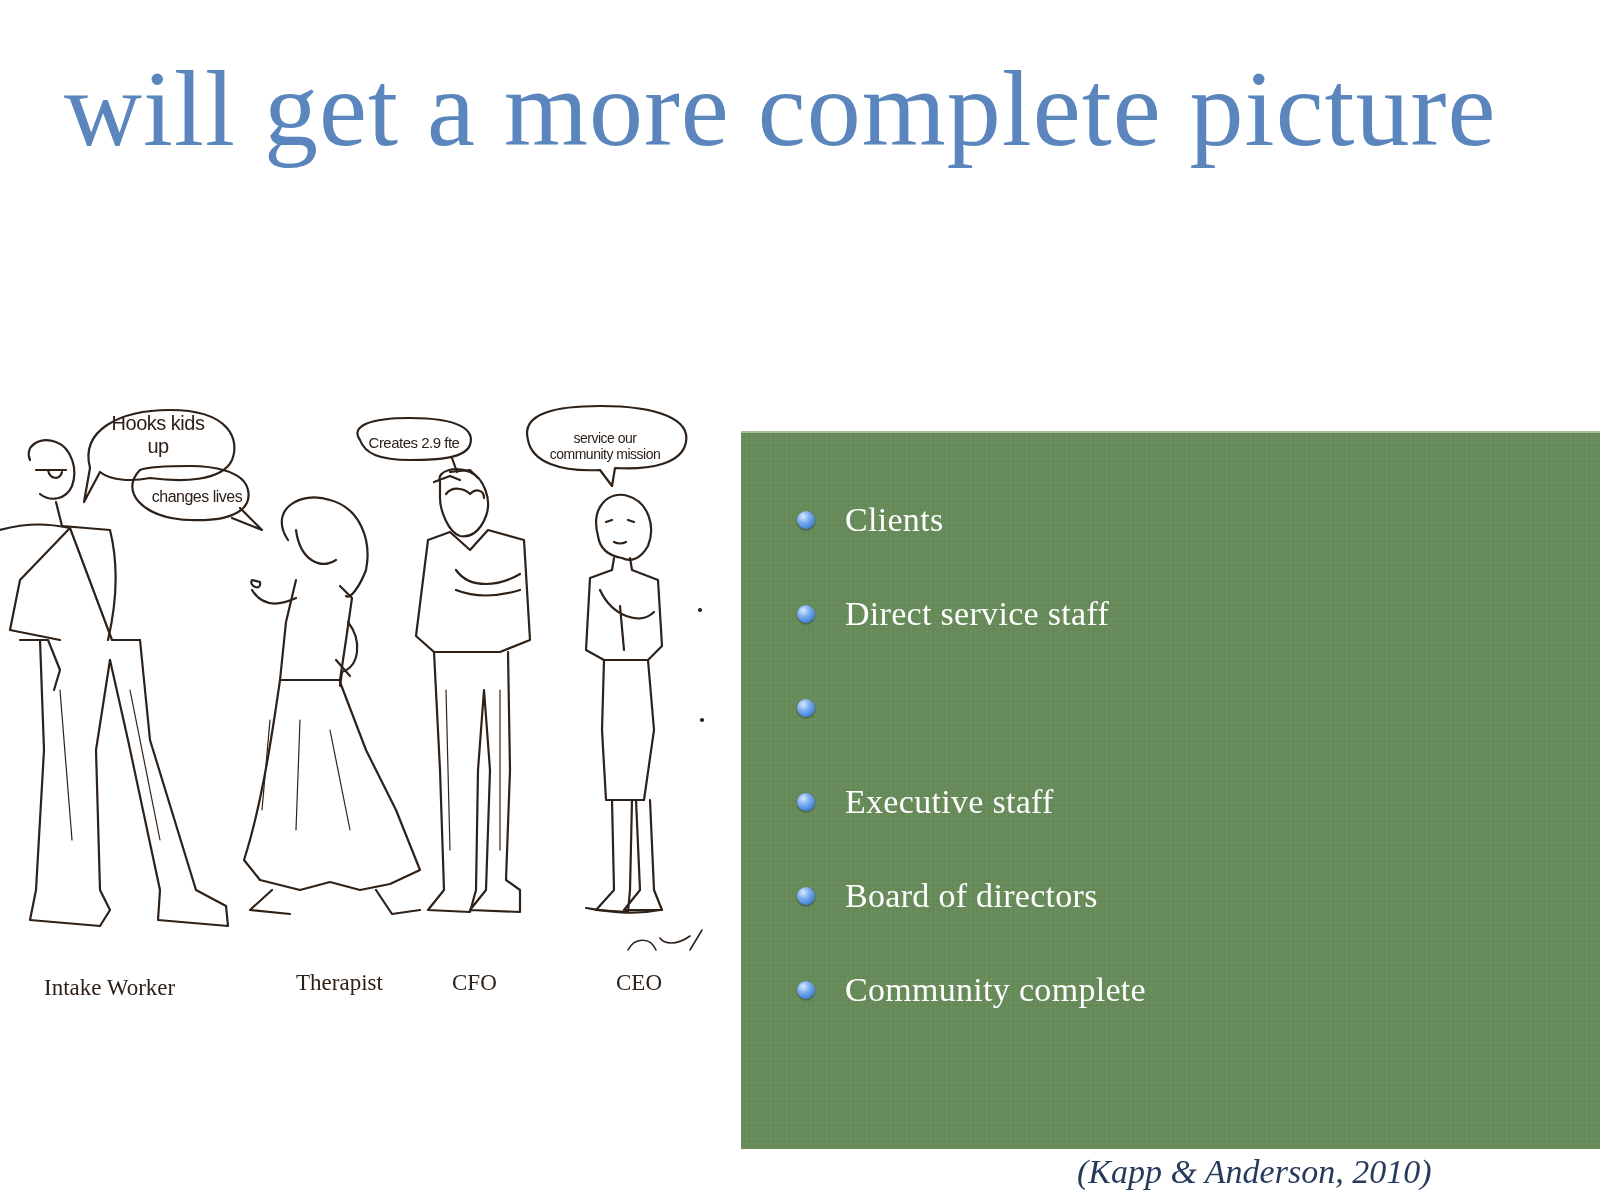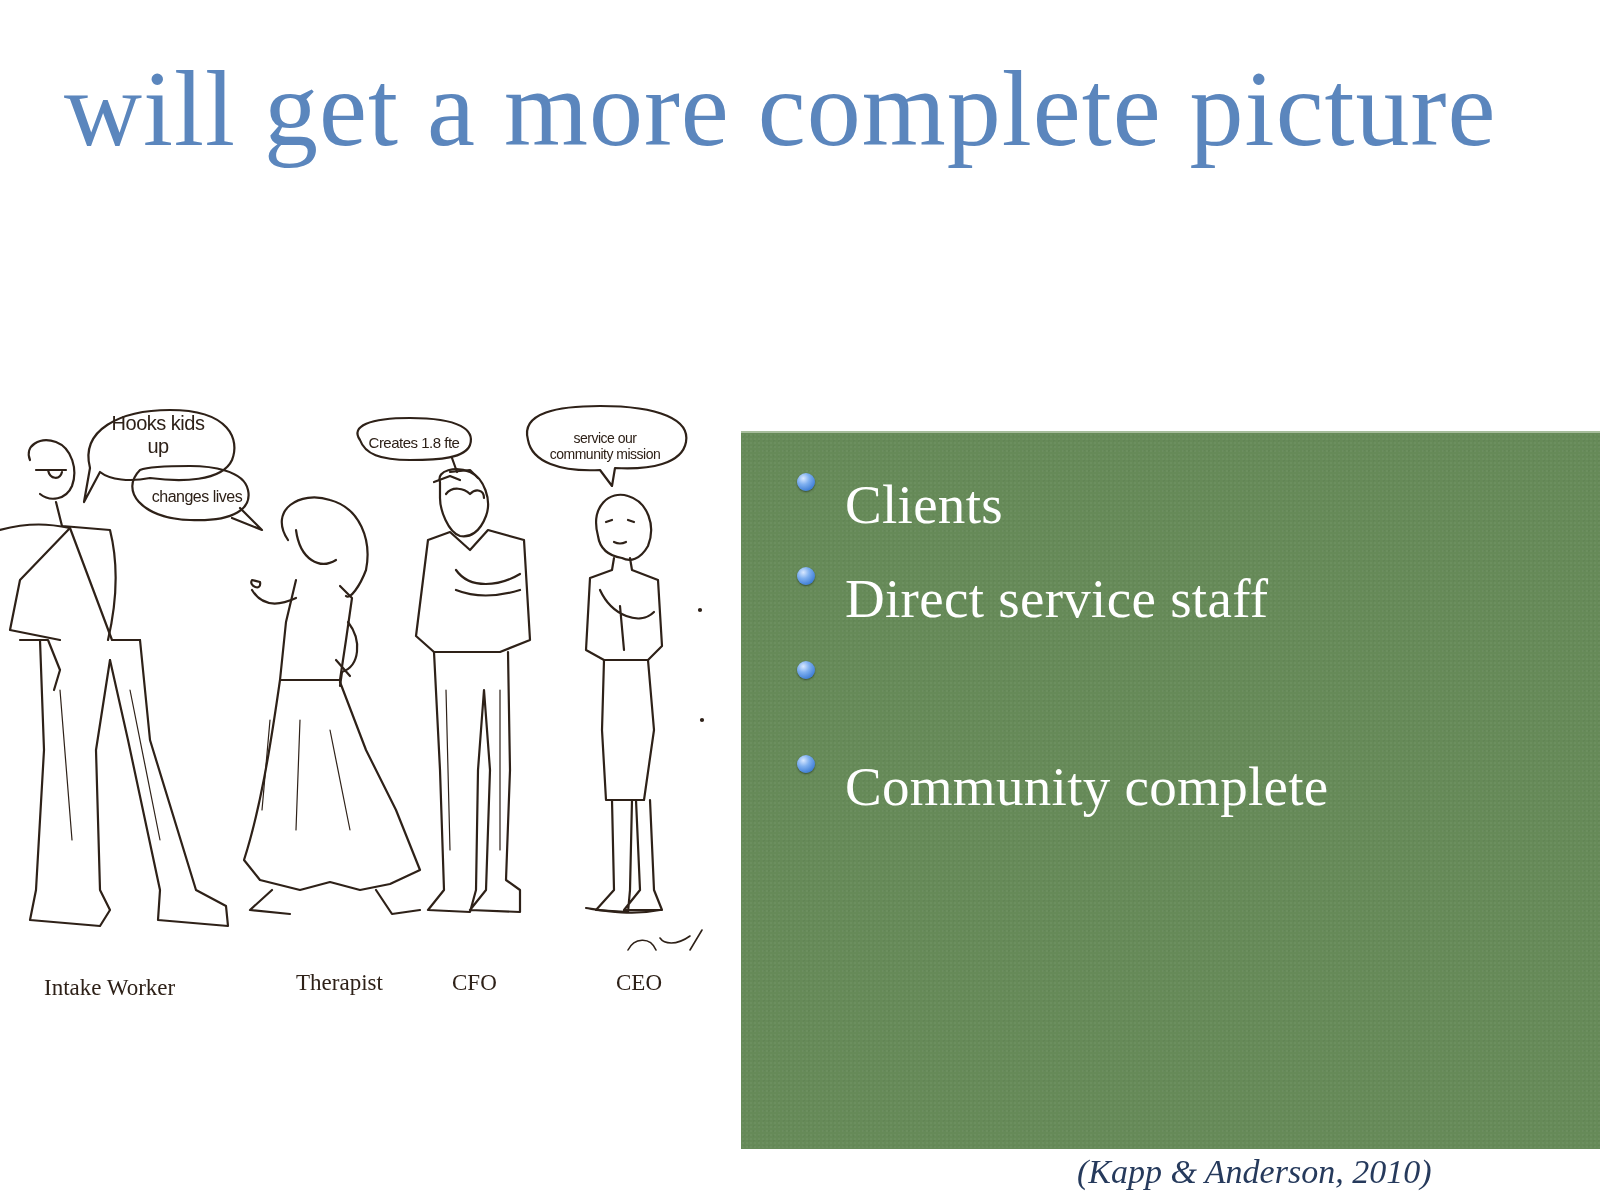--- a/index.html
+++ b/index.html
@@ -33,22 +33,22 @@
     position: absolute; left: 741px; top: 431px; width: 859px; height: 716px;
     background: #668a58;
     background-image:
       radial-gradient(rgba(255,255,255,0.04) 1px, transparent 1px),
       radial-gradient(rgba(0,0,0,0.04) 1px, transparent 1px);
     background-size: 4px 4px, 5px 5px;
     border-top: 2px solid #a7bd9c;
   }
   .bullets { list-style: none; margin: 0; padding: 0; position: absolute; left: 56px; top: 40px; }
   .bullet-item {
-    display: flex; align-items: flex-start; height: 94px; color: #ffffff;
-    font-size: 55px; font-family: "Liberation Serif", "DejaVu Serif", serif;
+    display: flex; align-items: center; height: 94px; color: #ffffff;
+    font-size: 34px; font-family: "Liberation Serif", "DejaVu Serif", serif;
     white-space: nowrap; letter-spacing: 0.3px;
   }
   .bullet-dot {
     width: 18px; height: 18px; border-radius: 50%; margin-right: 30px; flex: 0 0 auto;
     background: radial-gradient(circle at 35% 30%, #d8e8ff 0%, #7fb0f0 35%, #3f7ed6 75%, #2c5fa8 100%);
     box-shadow: 0 1px 2px rgba(0,0,0,0.45);
   }
 
   .citation {
     position: absolute; left: 1077px; top: 1153px; font-size: 34px; color: #263a5c;
@@ -129,21 +129,21 @@
   </svg>
 
   <div class="bubble-text" style="left:108px; top:62px; width:100px; font-size:20px;">
     <div>Hooks kids</div>
     <div>up</div>
   </div>
   <div class="bubble-text" style="left:142px; top:138px; width:110px; font-size:16px;">
     <div>changes lives</div>
   </div>
   <div class="bubble-text" style="left:358px; top:84px; width:112px; font-size:15px;">
-    <div>Creates 1.8 fte</div>
+    <div>Creates 2.9 fte</div>
   </div>
   <div class="bubble-text" style="left:530px; top:80px; width:150px; font-size:14px;">
     <div>service our</div>
     <div>community mission</div>
   </div>
 
   <div class="role-label" style="left:44px;">Intake Worker</div>
   <div class="role-label" style="left:296px; top:620px;">Therapist</div>
   <div class="role-label" style="left:452px; top:620px;">CFO</div>
   <div class="role-label" style="left:616px; top:620px;">CEO</div>
@@ -157,18 +157,26 @@
     </li>
     <li class="bullet-item">
       <span class="bullet-dot"></span>
       <span>Direct service staff</span>
     </li>
     <li class="bullet-item">
       <span class="bullet-dot"></span>
     </li>
     <li class="bullet-item">
       <span class="bullet-dot"></span>
+      <span>Executive staff</span>
+    </li>
+    <li class="bullet-item">
+      <span class="bullet-dot"></span>
+      <span>Board of directors</span>
+    </li>
+    <li class="bullet-item">
+      <span class="bullet-dot"></span>
       <span>Community complete</span>
     </li>
   </ul>
 </div>
 
 <div class="citation">(Kapp &amp; Anderson, 2010)</div>
 
 </body></html>

